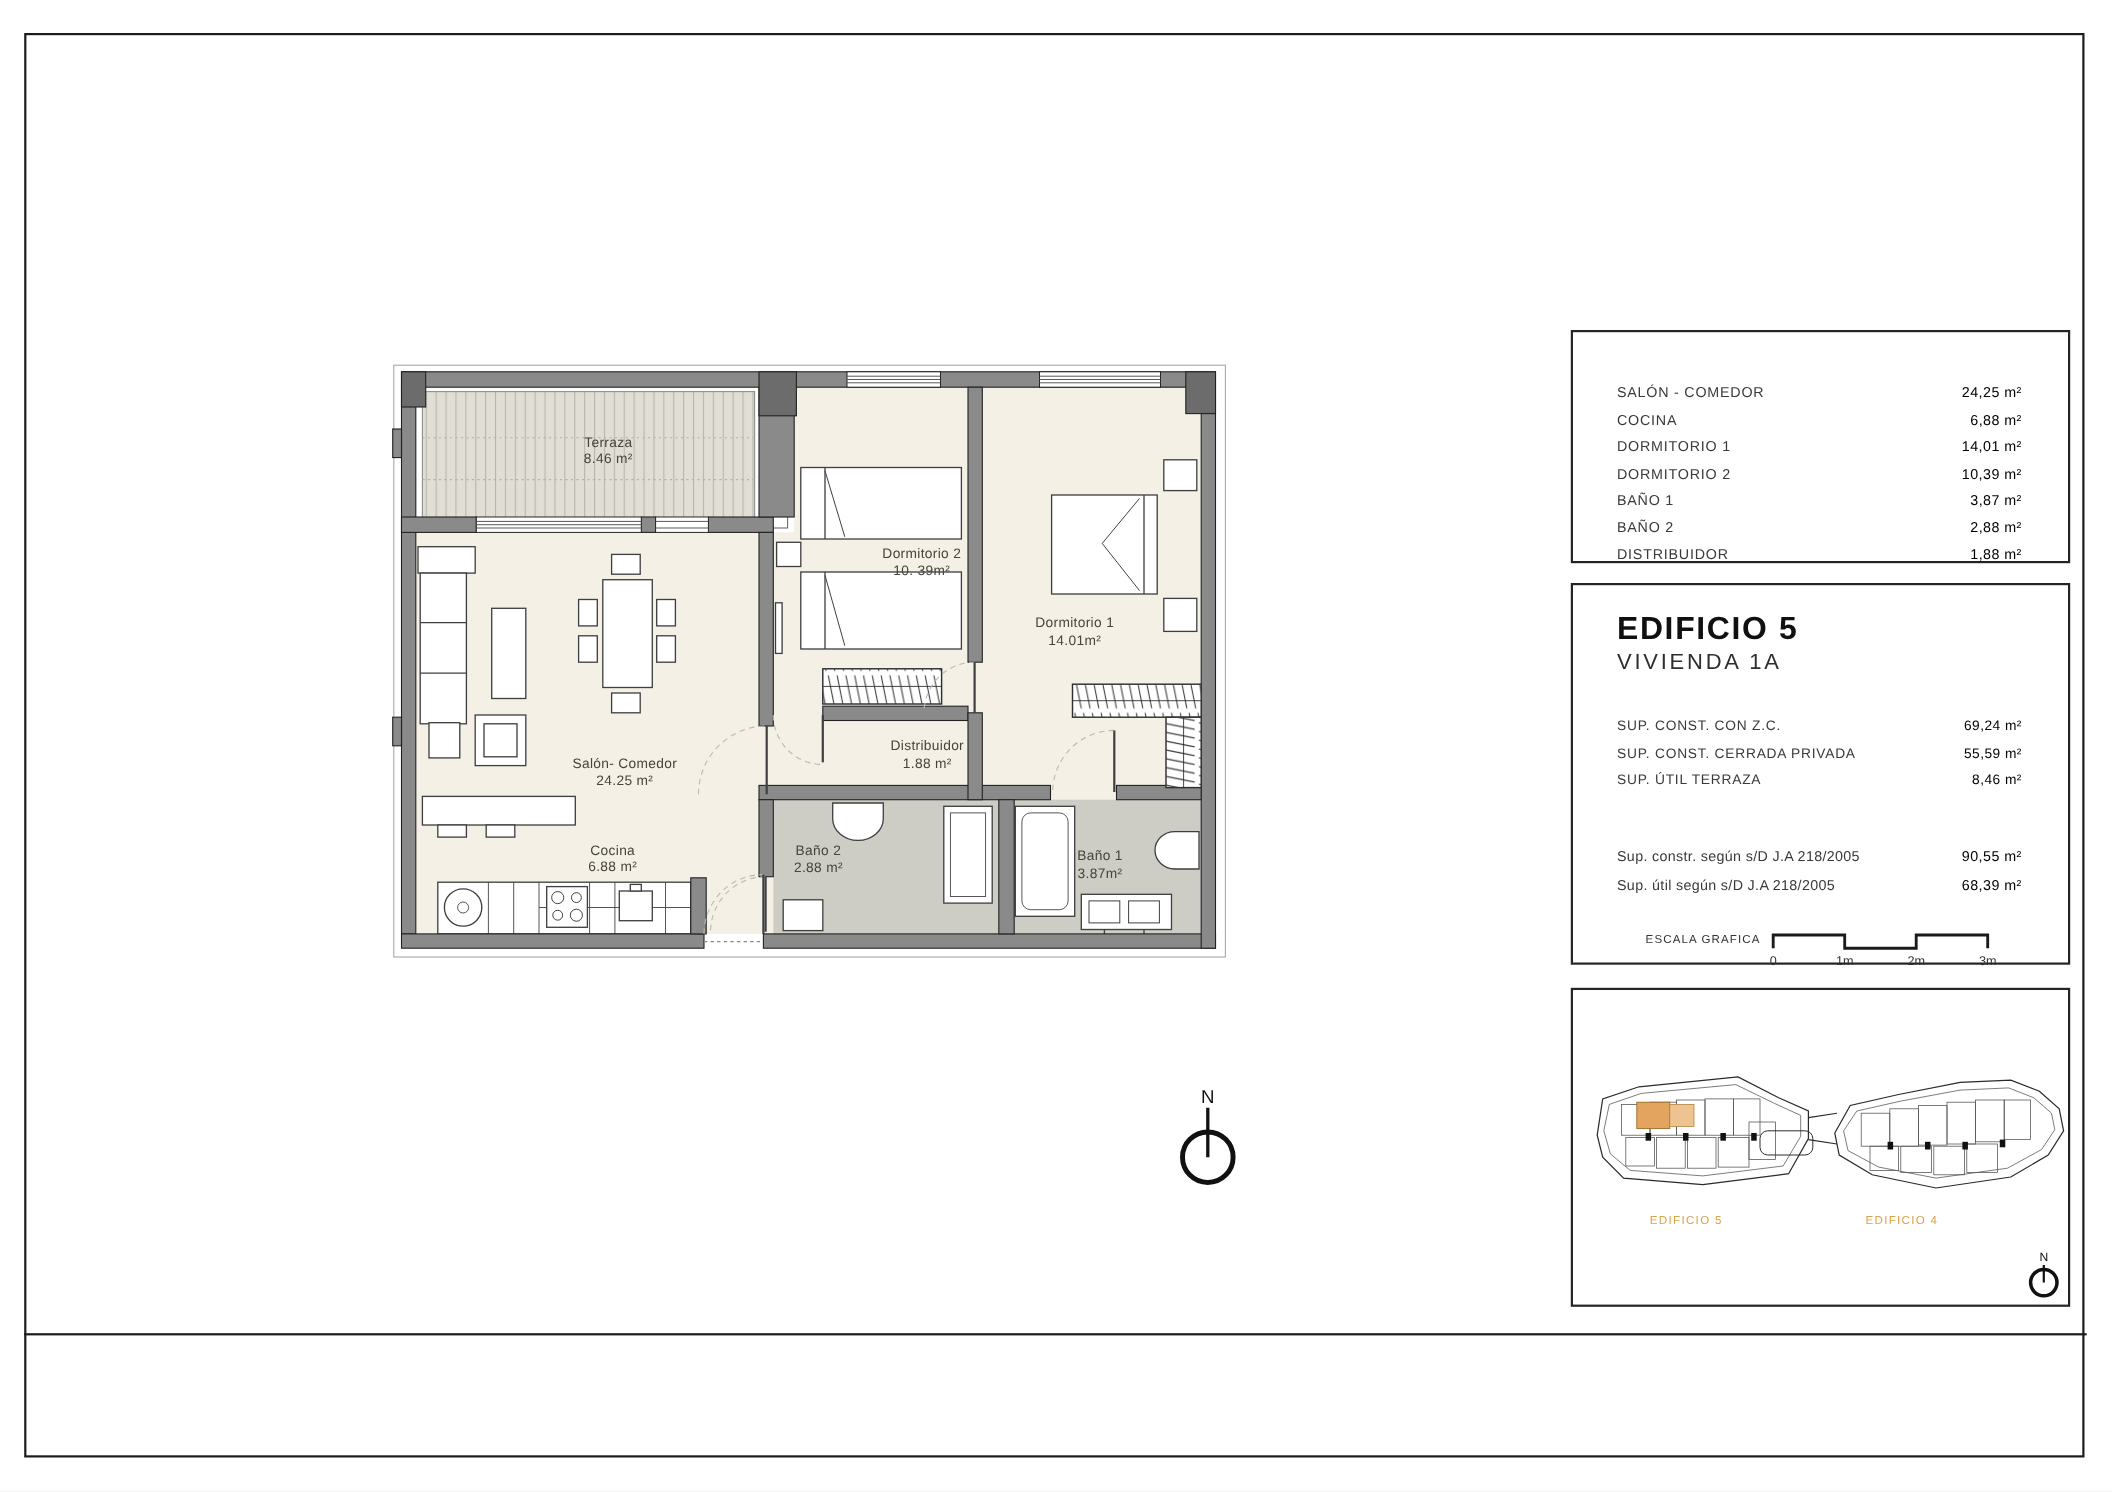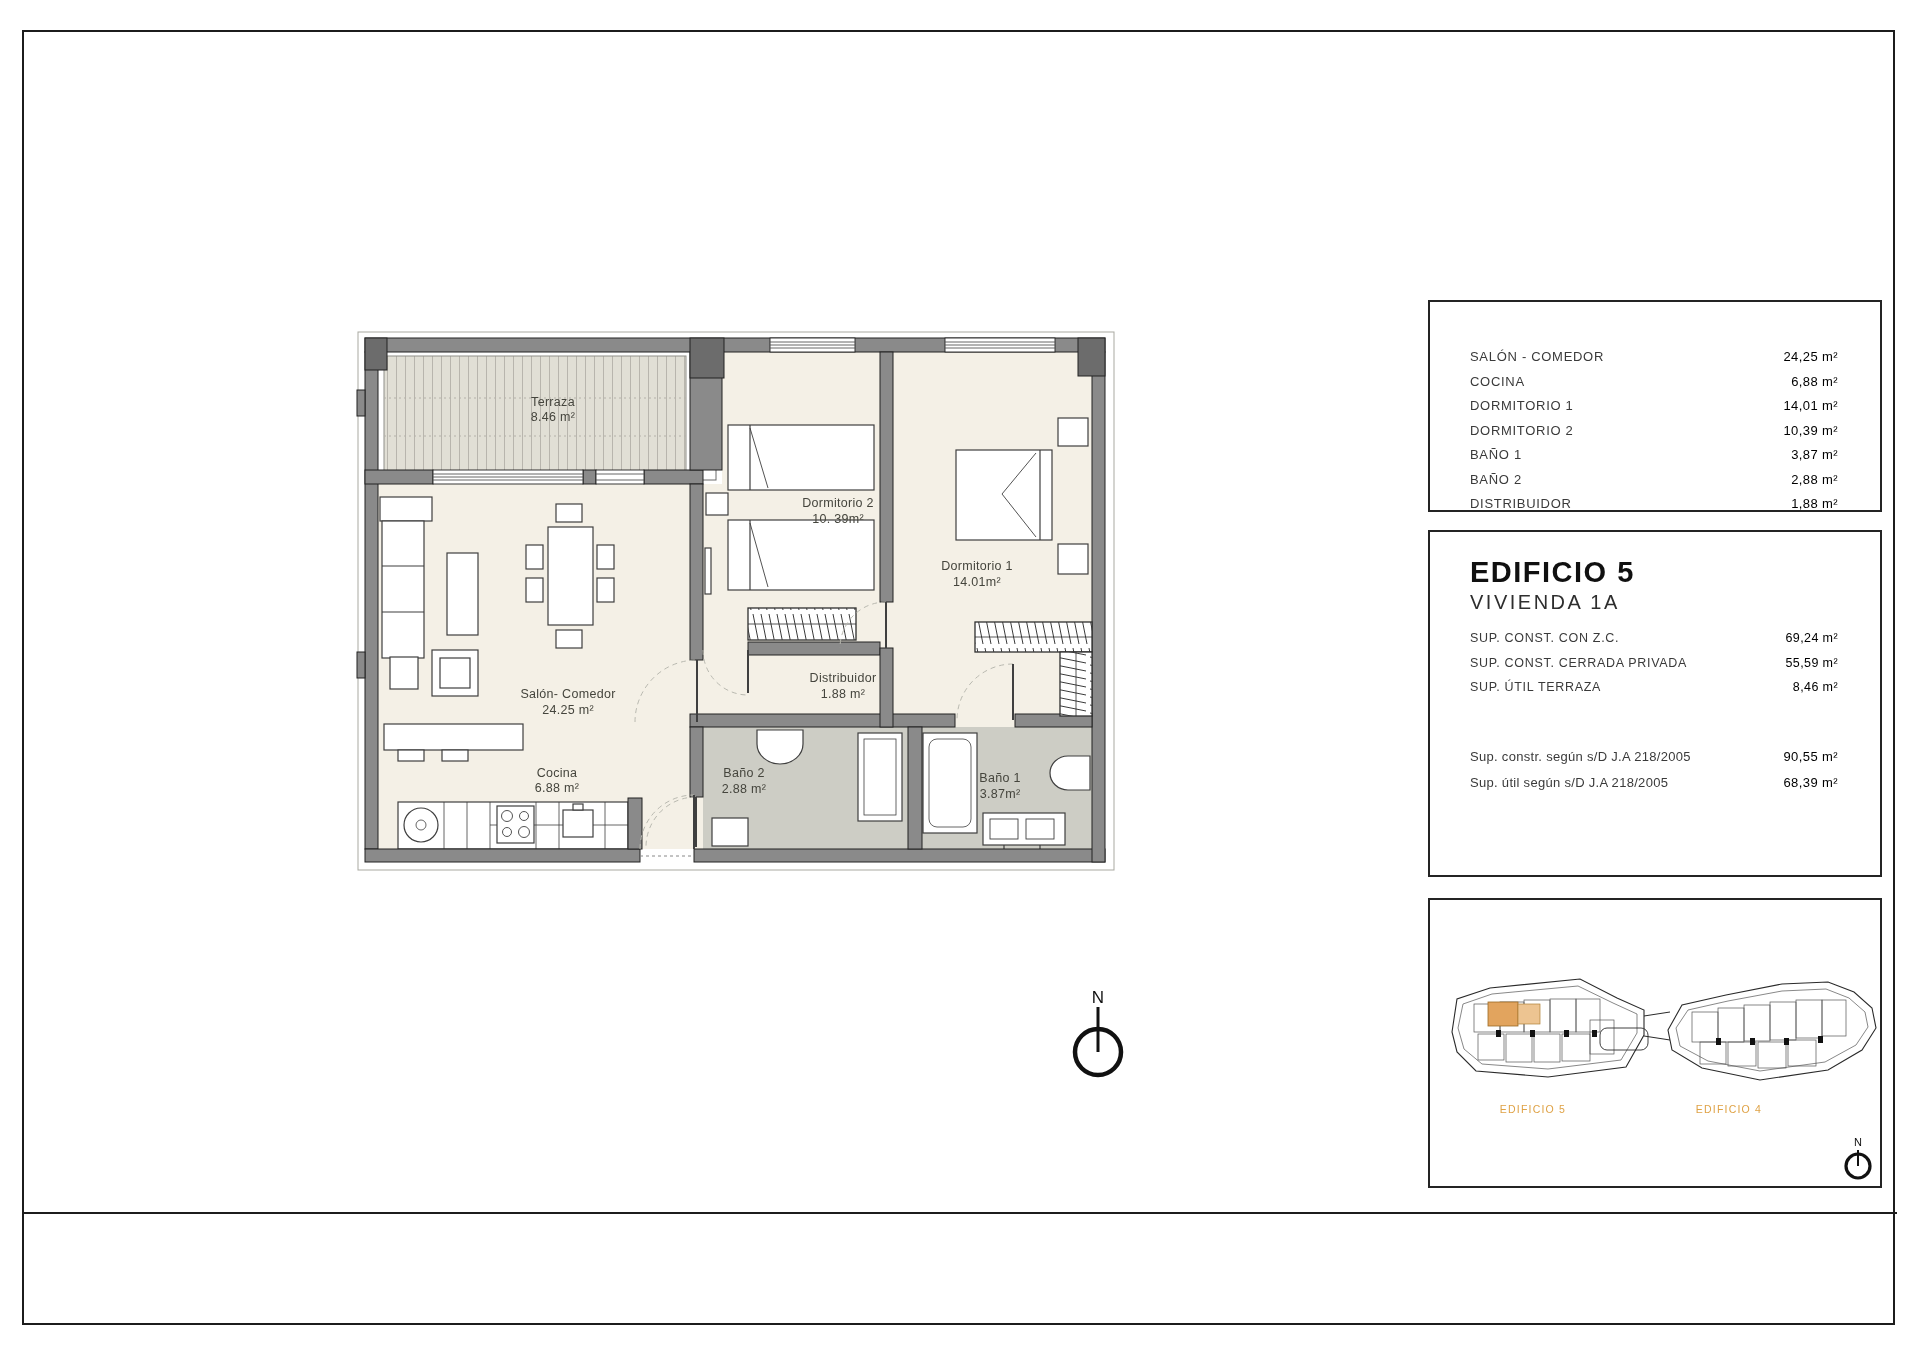--- a/index.html
+++ b/index.html
@@ -8,21 +8,21 @@
   .bottom-divider{position:absolute;left:22px;top:1212px;width:1875px;height:0;border-top:2px solid #1c1c1c;}
   .panel{position:absolute;left:1428px;width:454px;background:#fff;border:2px solid #242424;box-sizing:border-box;}
   #areas-panel{top:300px;height:212px;padding-top:43px;}
   #unit-panel{top:530px;height:347px;}
   #site-panel{top:898px;height:290px;}
   .row{display:flex;justify-content:space-between;align-items:baseline;padding:0 42px 0 40px;line-height:24.5px;}
   .row .lbl{font-size:13px;letter-spacing:.7px;color:#3a3a3a;}
   .row .val{font-size:13px;letter-spacing:.4px;color:#000000;}
   .unit-heading{margin:24px 0 0 40px;font-size:29px;font-weight:bold;letter-spacing:1.5px;color:#101010;}
   .unit-sub{margin:2px 0 0 40px;font-size:20px;font-weight:normal;letter-spacing:2.5px;color:#2e2e2e;}
-  .sup-rows{margin-top:12px;}
+  .sup-rows{margin-top:34px;}
   .sup-rows .lbl,.sup-rows .val{font-size:12.5px;}
   .legal-rows{margin-top:44px;}
   .legal-rows .row{line-height:26px;}
   .legal-rows .lbl{letter-spacing:.3px;}
   .scale-row{display:flex;align-items:flex-start;margin:26px 0 0 66px;}
   .scale-label{font-size:10.5px;letter-spacing:1px;color:#333;margin-top:4px;width:108px;}
   svg text{font-family:"Liberation Sans",sans-serif;}
   .plan-label{font-size:12.5px;fill:#45453d;letter-spacing:.3px;}
   .site-label{font-size:10.5px;letter-spacing:1.2px;}
 </style>
@@ -292,20 +292,30 @@
     <div class="legal-rows">
       <div class="row">
           <span class="lbl">Sup. constr. según s/D J.A 218/2005</span>
           <span class="val">90,55 m²</span>
         </div>
       <div class="row">
           <span class="lbl">Sup. útil según s/D J.A 218/2005</span>
           <span class="val">68,39 m²</span>
         </div>
     </div>
+    <div class="scale-row">
+      <span class="scale-label">ESCALA GRAFICA</span>
+      <svg width="220" height="40" viewBox="0 0 220 40">
+        <path d="M8,18 V6 H73 V18 H138 V6 H203 V18" fill="none" stroke="#1a1a1a" stroke-width="2.6"></path>
+        <text x="8" y="33" text-anchor="middle" font-size="11.5" fill="#333">0</text>
+        <text x="73" y="33" text-anchor="middle" font-size="11.5" fill="#333">1m</text>
+        <text x="138" y="33" text-anchor="middle" font-size="11.5" fill="#333">2m</text>
+        <text x="203" y="33" text-anchor="middle" font-size="11.5" fill="#333">3m</text>
+      </svg>
+    </div>
   </div>
 
   <div class="panel" id="site-panel">
     <svg width="450" height="286" viewBox="0 0 450 286">
 
       <g fill="none" stroke="#2a2a2a" stroke-width="1.1">
         <path d="M22,132 L27,99 L60,88 L150,79 L187,98 L214,110 L214,135 L196,167 L118,177 L46,171 L27,152 Z"></path>
         <path d="M28,128 L33,104 L62,94 L148,86 L183,103 L207,114 L207,133 L191,160 L118,169 L52,164 L34,149 Z" stroke-width="0.7" stroke="#555"></path>
         <g stroke-width="0.7" stroke="#555">
           <rect x="44" y="104" width="26" height="28"></rect>

